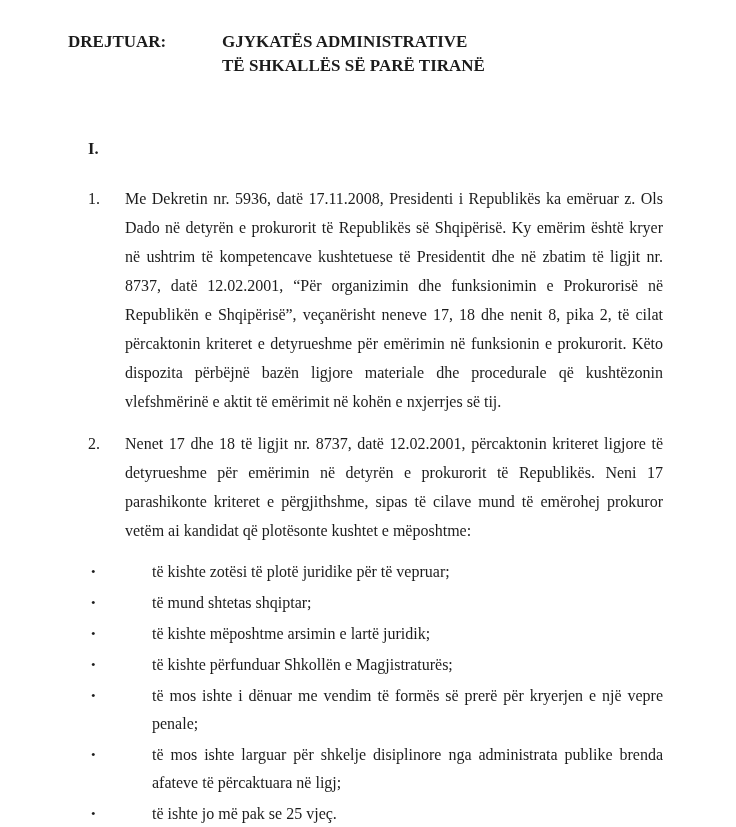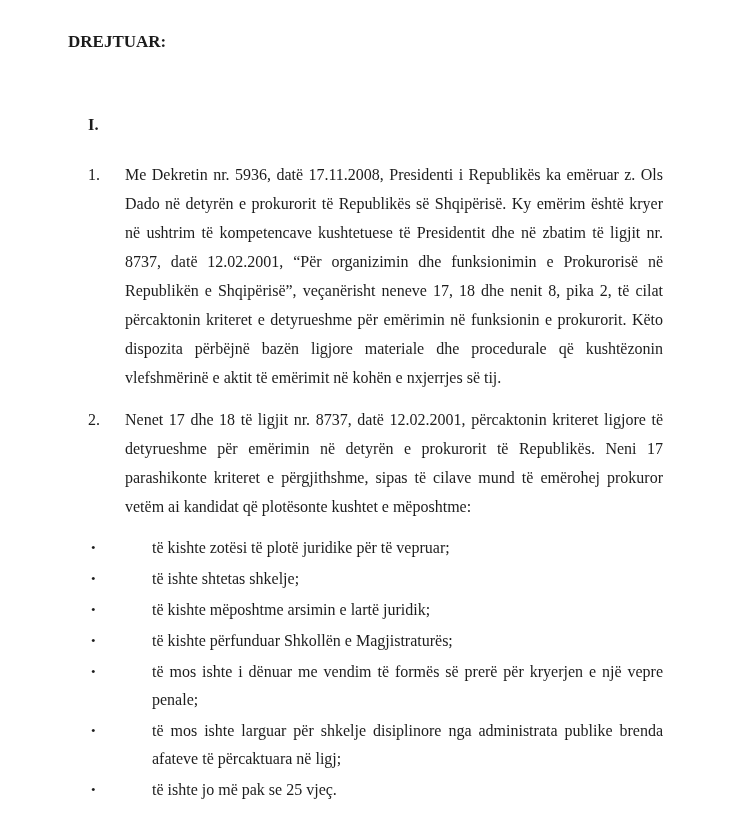--- a/index.html
+++ b/index.html
@@ -92,20 +92,24 @@
     margin-left: 24px;
   }
 </style>
 </head>
 <body>
 
 <div class="page">
 
   <div class="addr-block">
     <div class="addr-label">DREJTUAR:</div>
+    <div class="addr-recipient">
+      <div>GJYKATËS ADMINISTRATIVE</div>
+      <div>TË SHKALLËS SË PARË TIRANË</div>
+    </div>
   </div>
 
   <div class="section-heading">
     <div class="section-number">I.</div>
   </div>
 
   <div class="para">
     <div class="para-number">1.</div>
     <div class="para-text">Me Dekretin nr. 5936, datë 17.11.2008, Presidenti i Republikës ka emëruar z. Ols Dado në detyrën e prokurorit të Republikës së Shqipërisë. Ky emërim është kryer në ushtrim të kompetencave kushtetuese të Presidentit dhe në zbatim të ligjit nr. 8737, datë 12.02.2001, “Për organizimin dhe funksionimin e Prokurorisë në Republikën e Shqipërisë”, veçanërisht neneve 17, 18 dhe nenit 8, pika 2, të cilat përcaktonin kriteret e detyrueshme për emërimin në funksionin e prokurorit. Këto dispozita përbëjnë bazën ligjore materiale dhe procedurale që kushtëzonin vlefshmërinë e aktit të emërimit në kohën e nxjerrjes së tij.</div>
   </div>
@@ -117,21 +121,21 @@
 
   <div class="bullets">
 
     <div class="bullet-item">
       <div class="bullet-marker">•</div>
       <div class="bullet-text">të kishte zotësi të plotë juridike për të vepruar;</div>
     </div>
 
     <div class="bullet-item">
       <div class="bullet-marker">•</div>
-      <div class="bullet-text">të ishte shtetas shkelje;</div>
+      <div class="bullet-text">të mund shtetas shqiptar;</div>
     </div>
 
     <div class="bullet-item">
       <div class="bullet-marker">•</div>
       <div class="bullet-text">të kishte mëposhtme arsimin e lartë juridik;</div>
     </div>
 
     <div class="bullet-item">
       <div class="bullet-marker">•</div>
       <div class="bullet-text">të kishte përfunduar Shkollën e Magjistraturës;</div>

